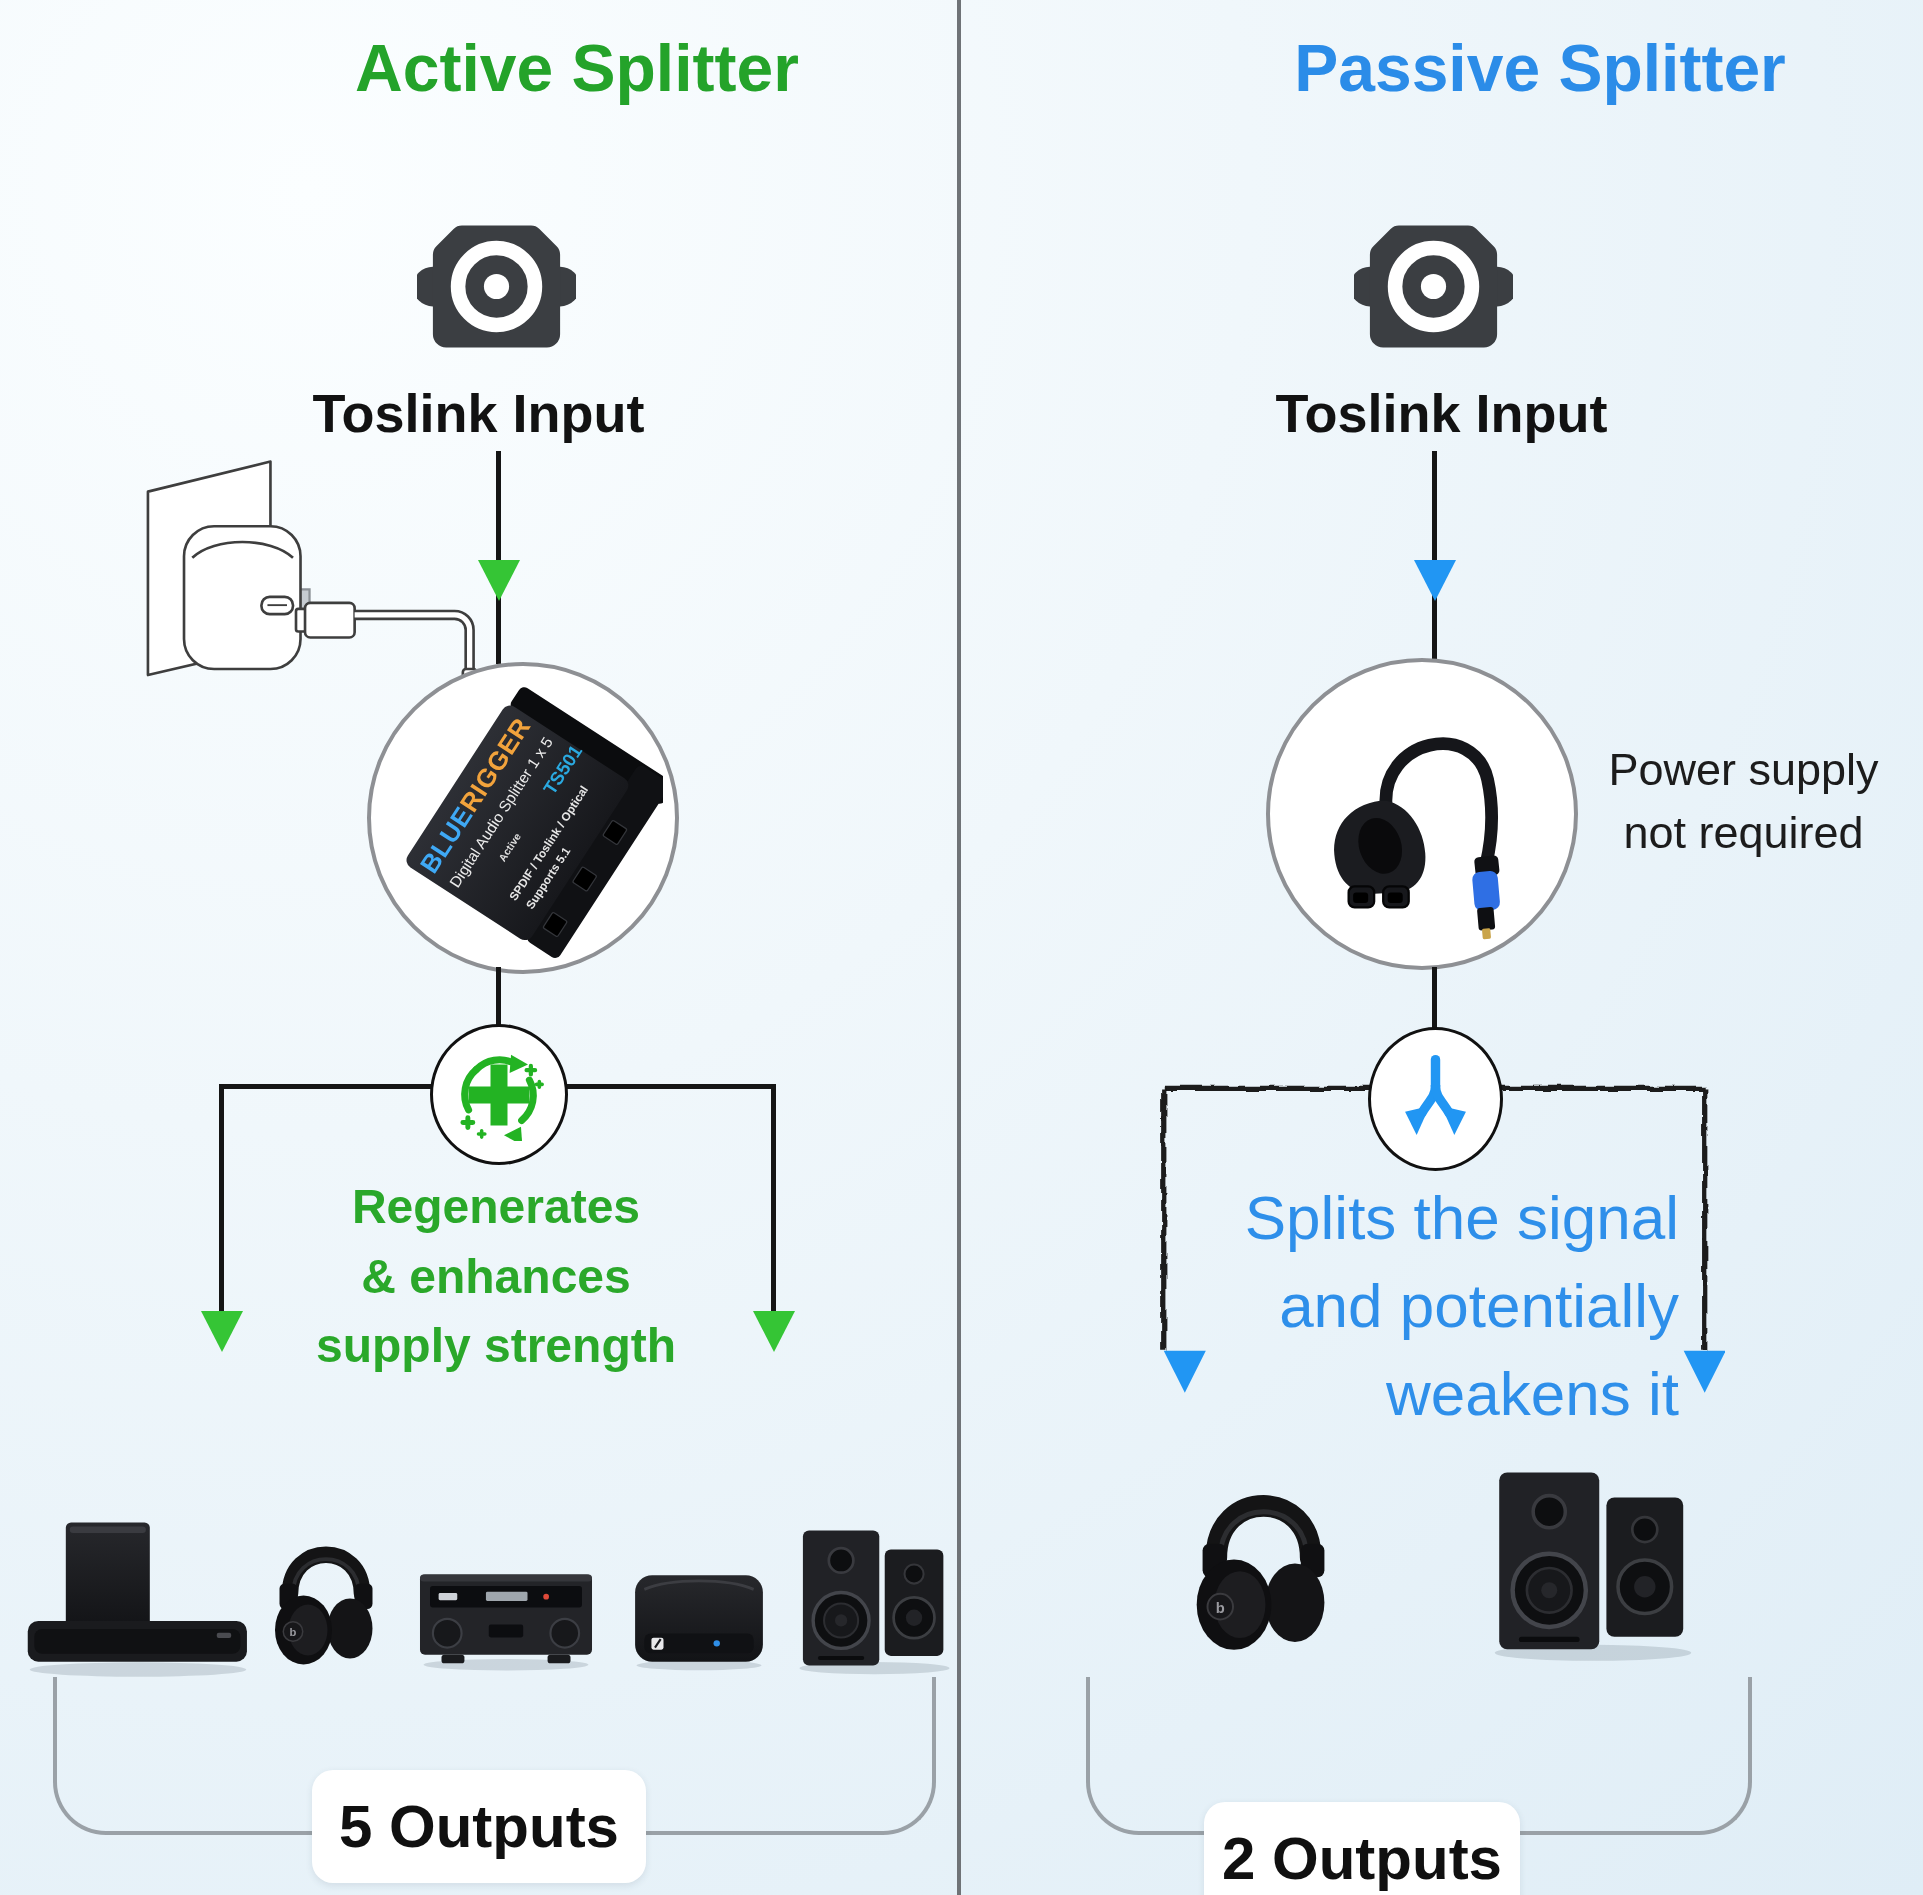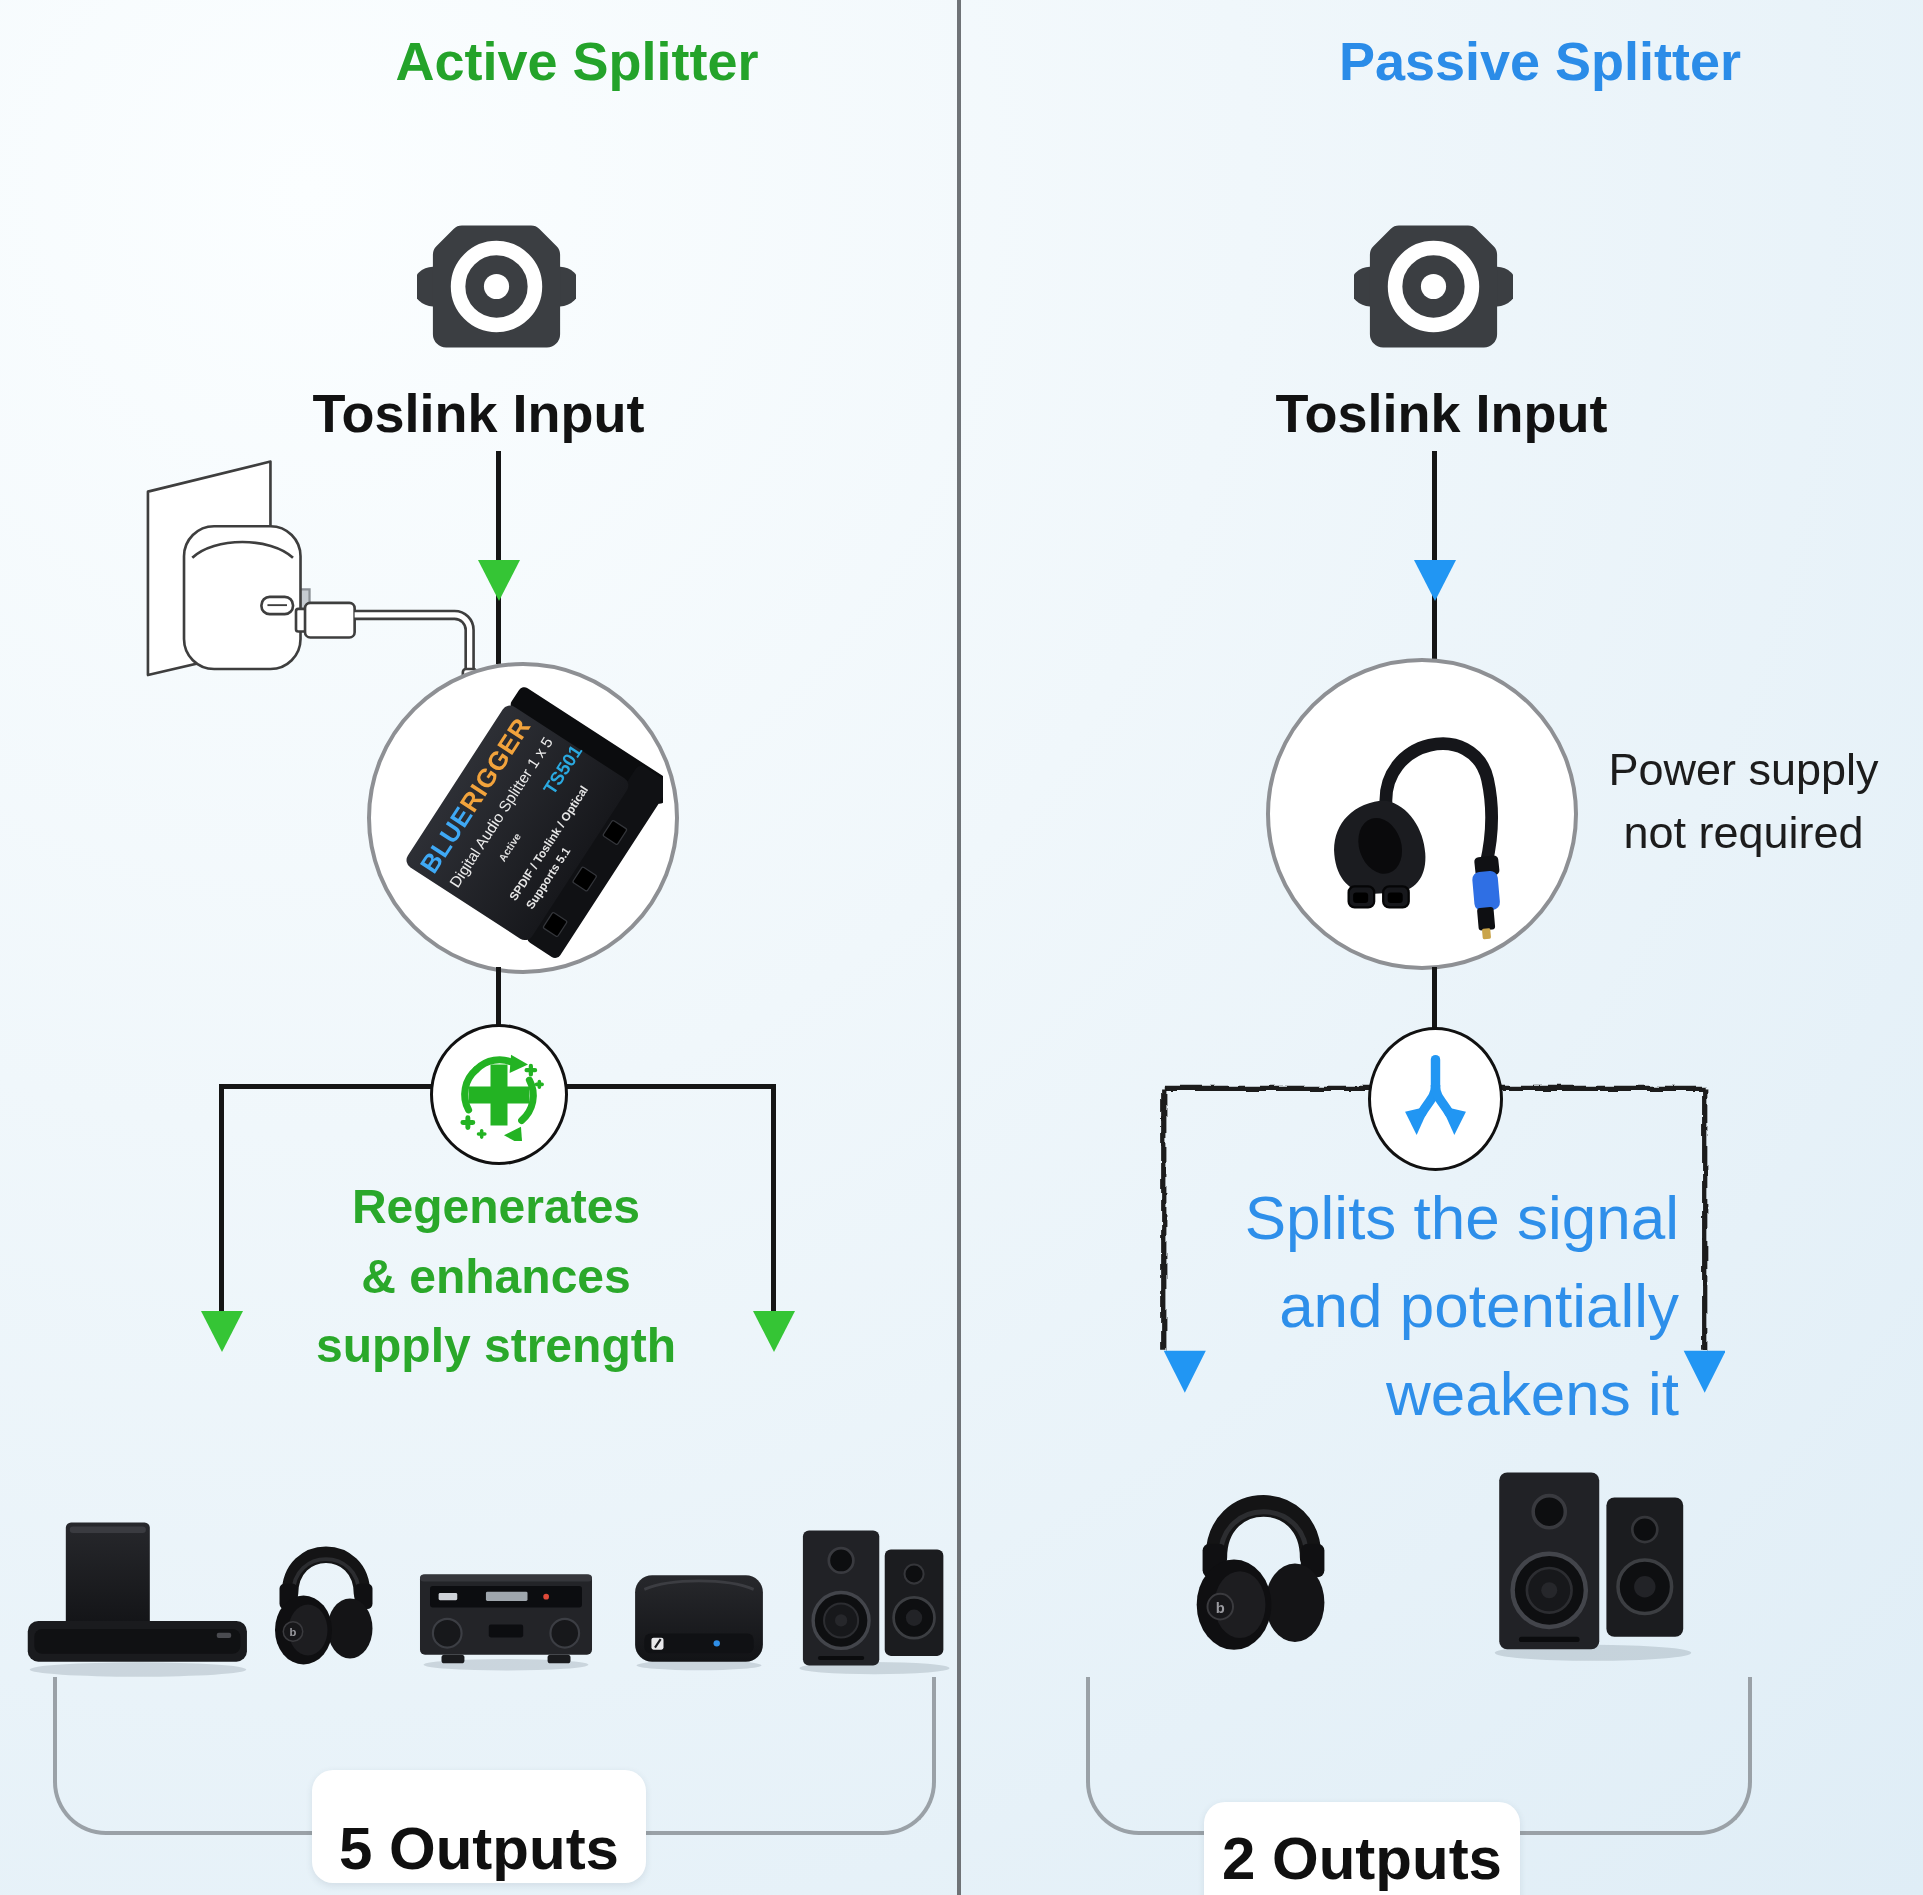--- a/index.html
+++ b/index.html
@@ -3,21 +3,21 @@
 <meta charset="utf-8">
 <style>
   html,body{margin:0;padding:0;}
   body{font-family:"Liberation Sans","DejaVu Sans",sans-serif;}
   #canvas{position:relative;width:1924px;height:1896px;overflow:hidden;
     background:radial-gradient(circle at 16% 10%, #fbfeff 0%, #f0f7fb 40%, #dfedf6 100%);}
   .abs{position:absolute;}
   
   #divider{left:957px;top:0;width:3.8px;height:1896px;background:#6f7377;}
   
-  .col-title{top:30px;width:1154px;text-align:center;font-size:54px;font-weight:bold;letter-spacing:0px;}
+  .col-title{top:30px;width:1154px;text-align:center;font-size:66px;font-weight:bold;letter-spacing:0px;}
   #title-left{left:0;color:#24a32a;}
   #title-right{left:963px;color:#2b8ce8;}
   
   .input-label{top:382px;width:957px;text-align:center;font-size:54px;font-weight:bold;color:#121212;}
   #input-label-left{left:0;}
   #input-label-right{left:963px;}
   
   .vline{width:5.3px;background:#151515;}
   .arrow-down{width:0;height:0;border-left:21px solid transparent;border-right:21px solid transparent;}
   .arrow-green{border-top:41px solid #35c535;}
@@ -30,21 +30,21 @@
   #power-note{left:1567px;top:738px;width:353px;text-align:center;font-size:45px;line-height:1.4;color:#1c1c1c;}
   #benefit-text{left:45px;top:1172px;width:902px;text-align:center;font-size:48px;font-weight:bold;line-height:1.45;color:#2aa82a;}
   #drawback-text{left:1168px;top:1174px;width:511px;text-align:right;font-size:62px;font-weight:500;line-height:1.42;color:#2e8fea;}
   
   .bracket{border-left:4.5px solid #9aa1a7;border-right:4.5px solid #9aa1a7;border-bottom:4.5px solid #9aa1a7;
     border-radius:0 0 53px 53px;height:154px;top:1677px;}
   #bracket-left{left:53px;width:875px;}
   #bracket-right{left:1086px;width:658px;}
   .pill{top:1770px;height:113px;background:#ffffff;border-radius:21px;box-shadow:0 2.3px 7.5px rgba(40,60,80,.10);
     display:flex;align-items:center;justify-content:center;font-size:60px;font-weight:bold;color:#101010;}
-  #pill-left{left:312px;width:334px;align-items:flex-end;}
+  #pill-left{left:312px;width:334px;}
   #pill-right{left:1204px;width:316px;margin-top:32px;}
   svg{display:block;}
   .devsvg{position:absolute;}
 </style>
 </head>
 <body>
 
 <svg width="0" height="0" style="position:absolute" aria-hidden="true">
   <defs>
     <filter id="rough" x="-8%" y="-8%" width="116%" height="116%">

